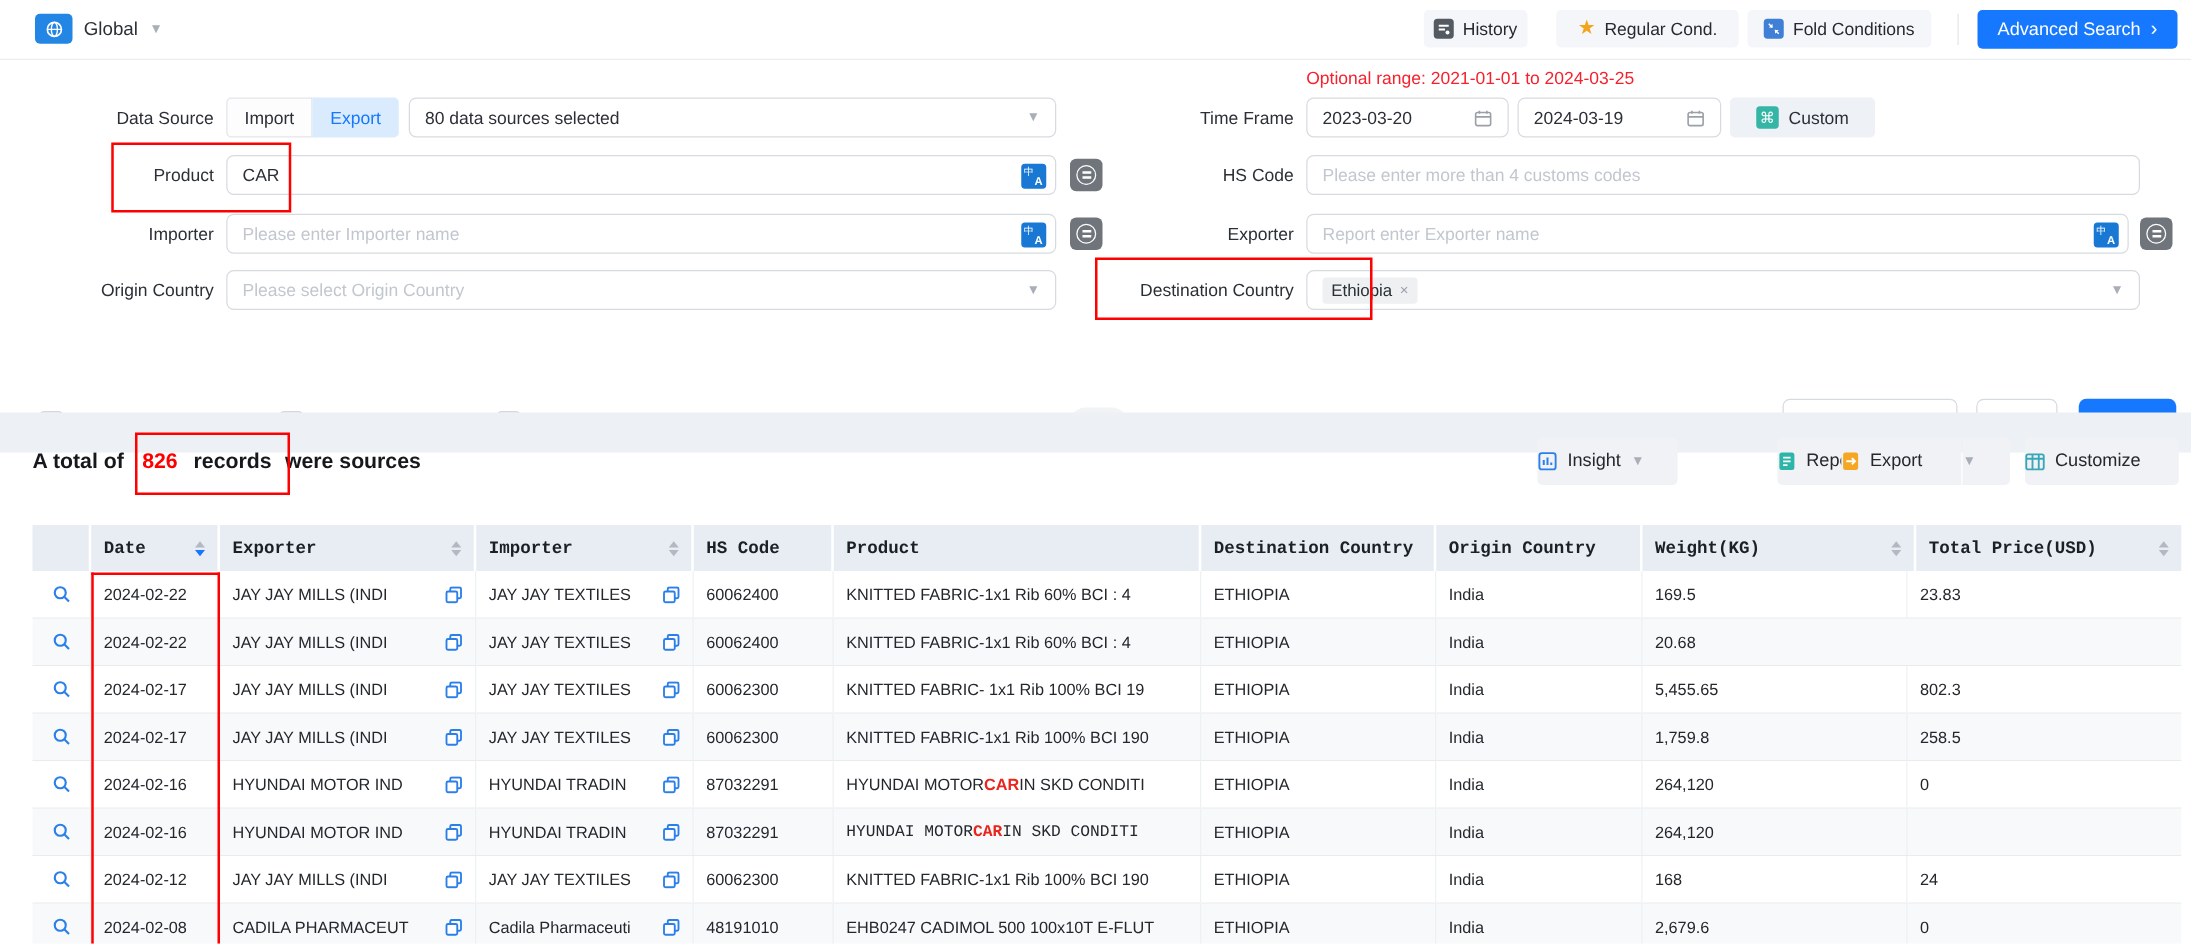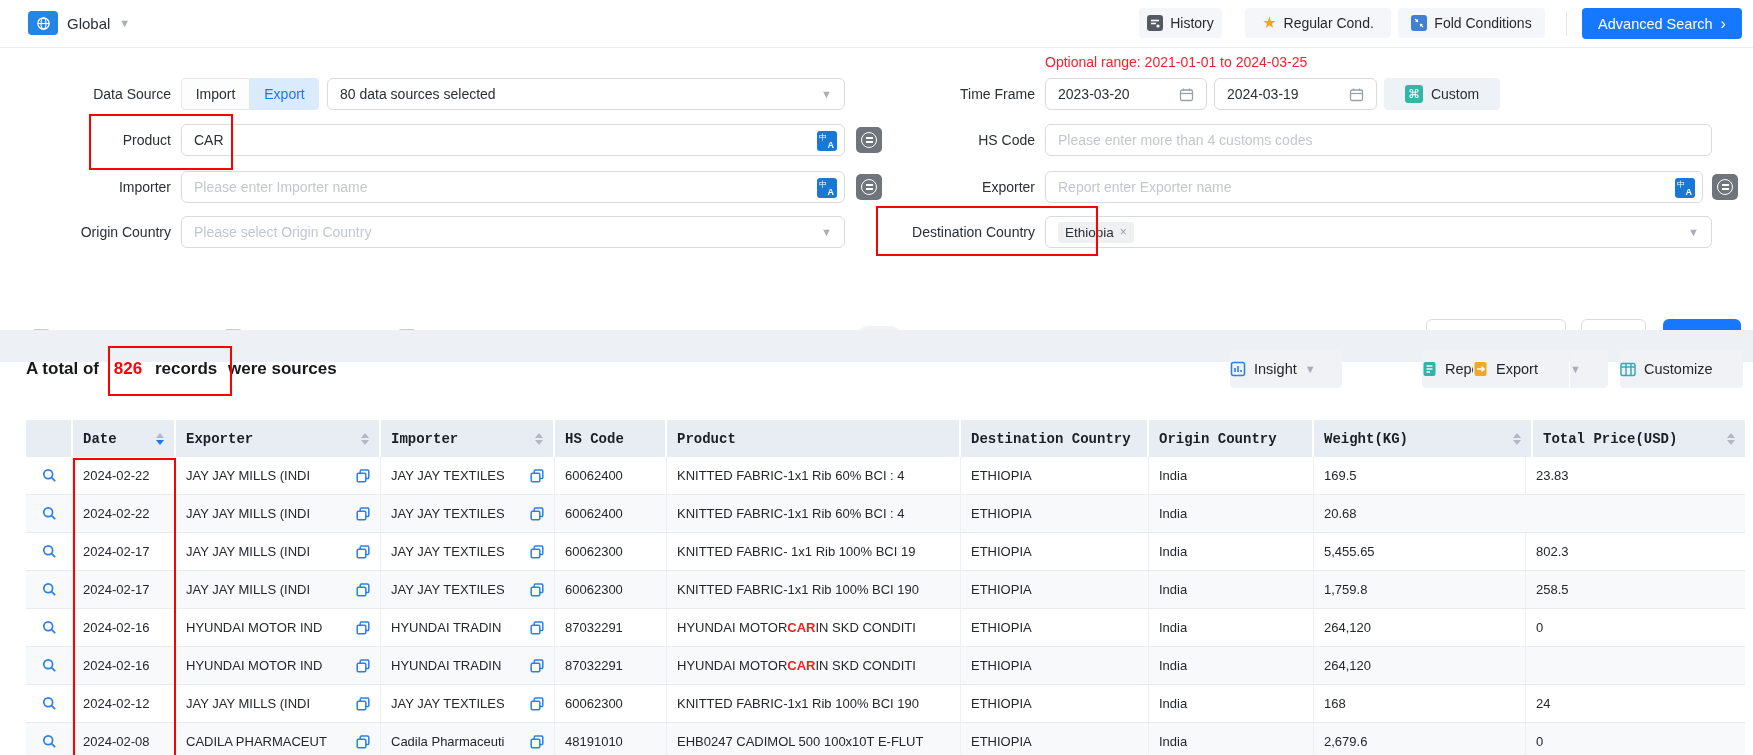--- a/index.html
+++ b/index.html
@@ -550,21 +550,21 @@
           <div class="td" style="width: 174px;">
             <span class="name">HYUNDAI TRADIN</span>
             <span class="copy">
               <svg width="14" height="14" viewBox="0 0 14 14">
                 <rect x="4.2" y="1" width="8.6" height="8.6" rx="1.2" fill="none" stroke="#2b7fe8" stroke-width="1.5"></rect>
                 <rect x="1.2" y="4.2" width="8.6" height="8.6" rx="1.2" fill="#fff" stroke="#2b7fe8" stroke-width="1.5"></rect>
               </svg>
             </span>
           </div>
           <div class="td" style="width: 112px;">87032291</div>
-          <div class="td" style="width: 294px;">HYUNDAI MOTOR <span class="hlterm">CAR</span> IN SKD CONDITI</div>
+          <div class="td" style="width: 294px; font-family: Liberation Mono, monospace;">HYUNDAI MOTOR <span class="hlterm">CAR</span> IN SKD CONDITI</div>
           <div class="td" style="width: 188px;">ETHIOPIA</div>
           <div class="td" style="width: 165px;">India</div>
           <div class="td" style="width: 212px;">264,120</div>
           <div class="td" style="width: 219px;"></div>
         </div>
         <div class="tr">
           <div class="td" style="width: 47px; justify-content: center;">
             <span class="row-search">
               <svg width="15" height="15" viewBox="0 0 15 15">
                 <circle cx="6.2" cy="6.2" r="4.4" fill="none" stroke="#2b7fe8" stroke-width="1.7"></circle>

